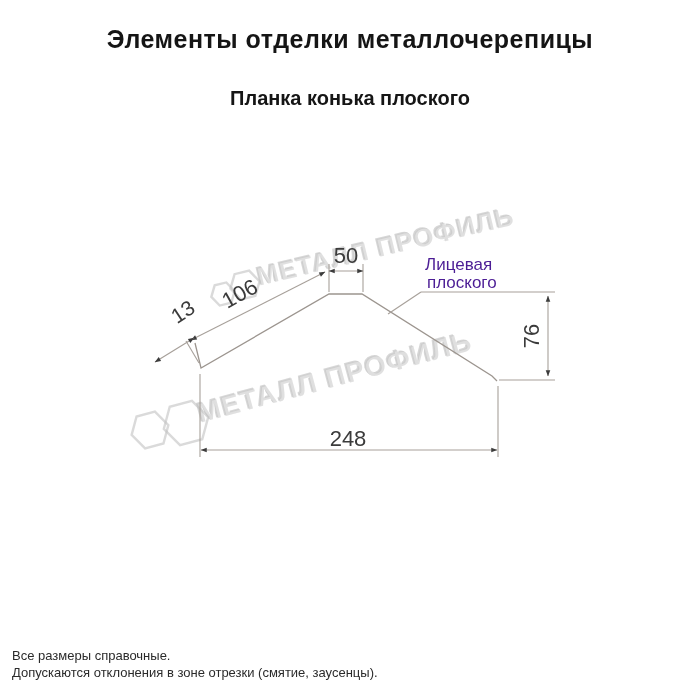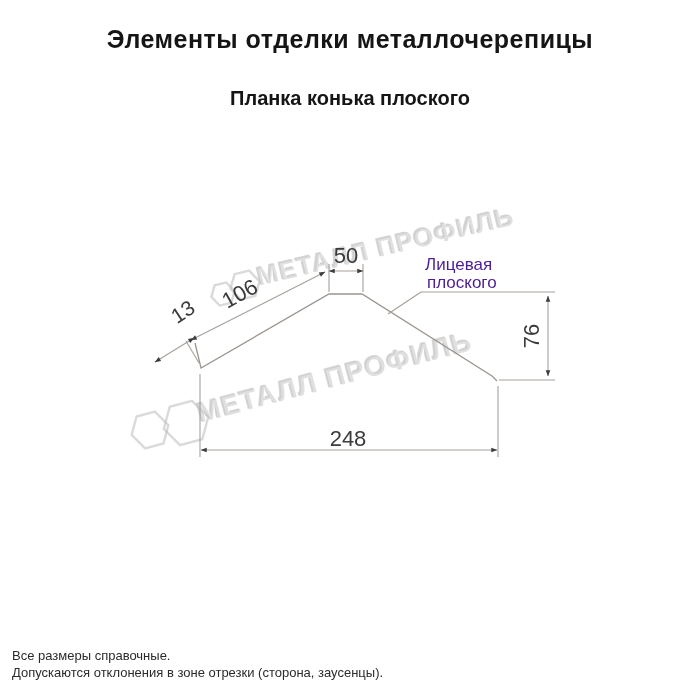--- a/index.html
+++ b/index.html
@@ -102,15 +102,15 @@
   <div class="dim r28">50</div>
   <div class="dim r106">106</div>
   <div class="dim r13">13</div>
   <div class="dim r76">76</div>
   <div class="dim r248">248</div>
 
   <div class="front-label front-l1">Лицевая</div>
   <div class="front-label front-l2">плоского</div>
 
   <div class="note note1">Все размеры справочные.</div>
-  <div class="note note2">Допускаются отклонения в зоне отрезки (сторона, заусенцы).</div>
+  <div class="note note2">Допускаются отклонения в зоне отрезки (смятие, заусенцы).</div>
 
 </div>
 
 </body></html>

